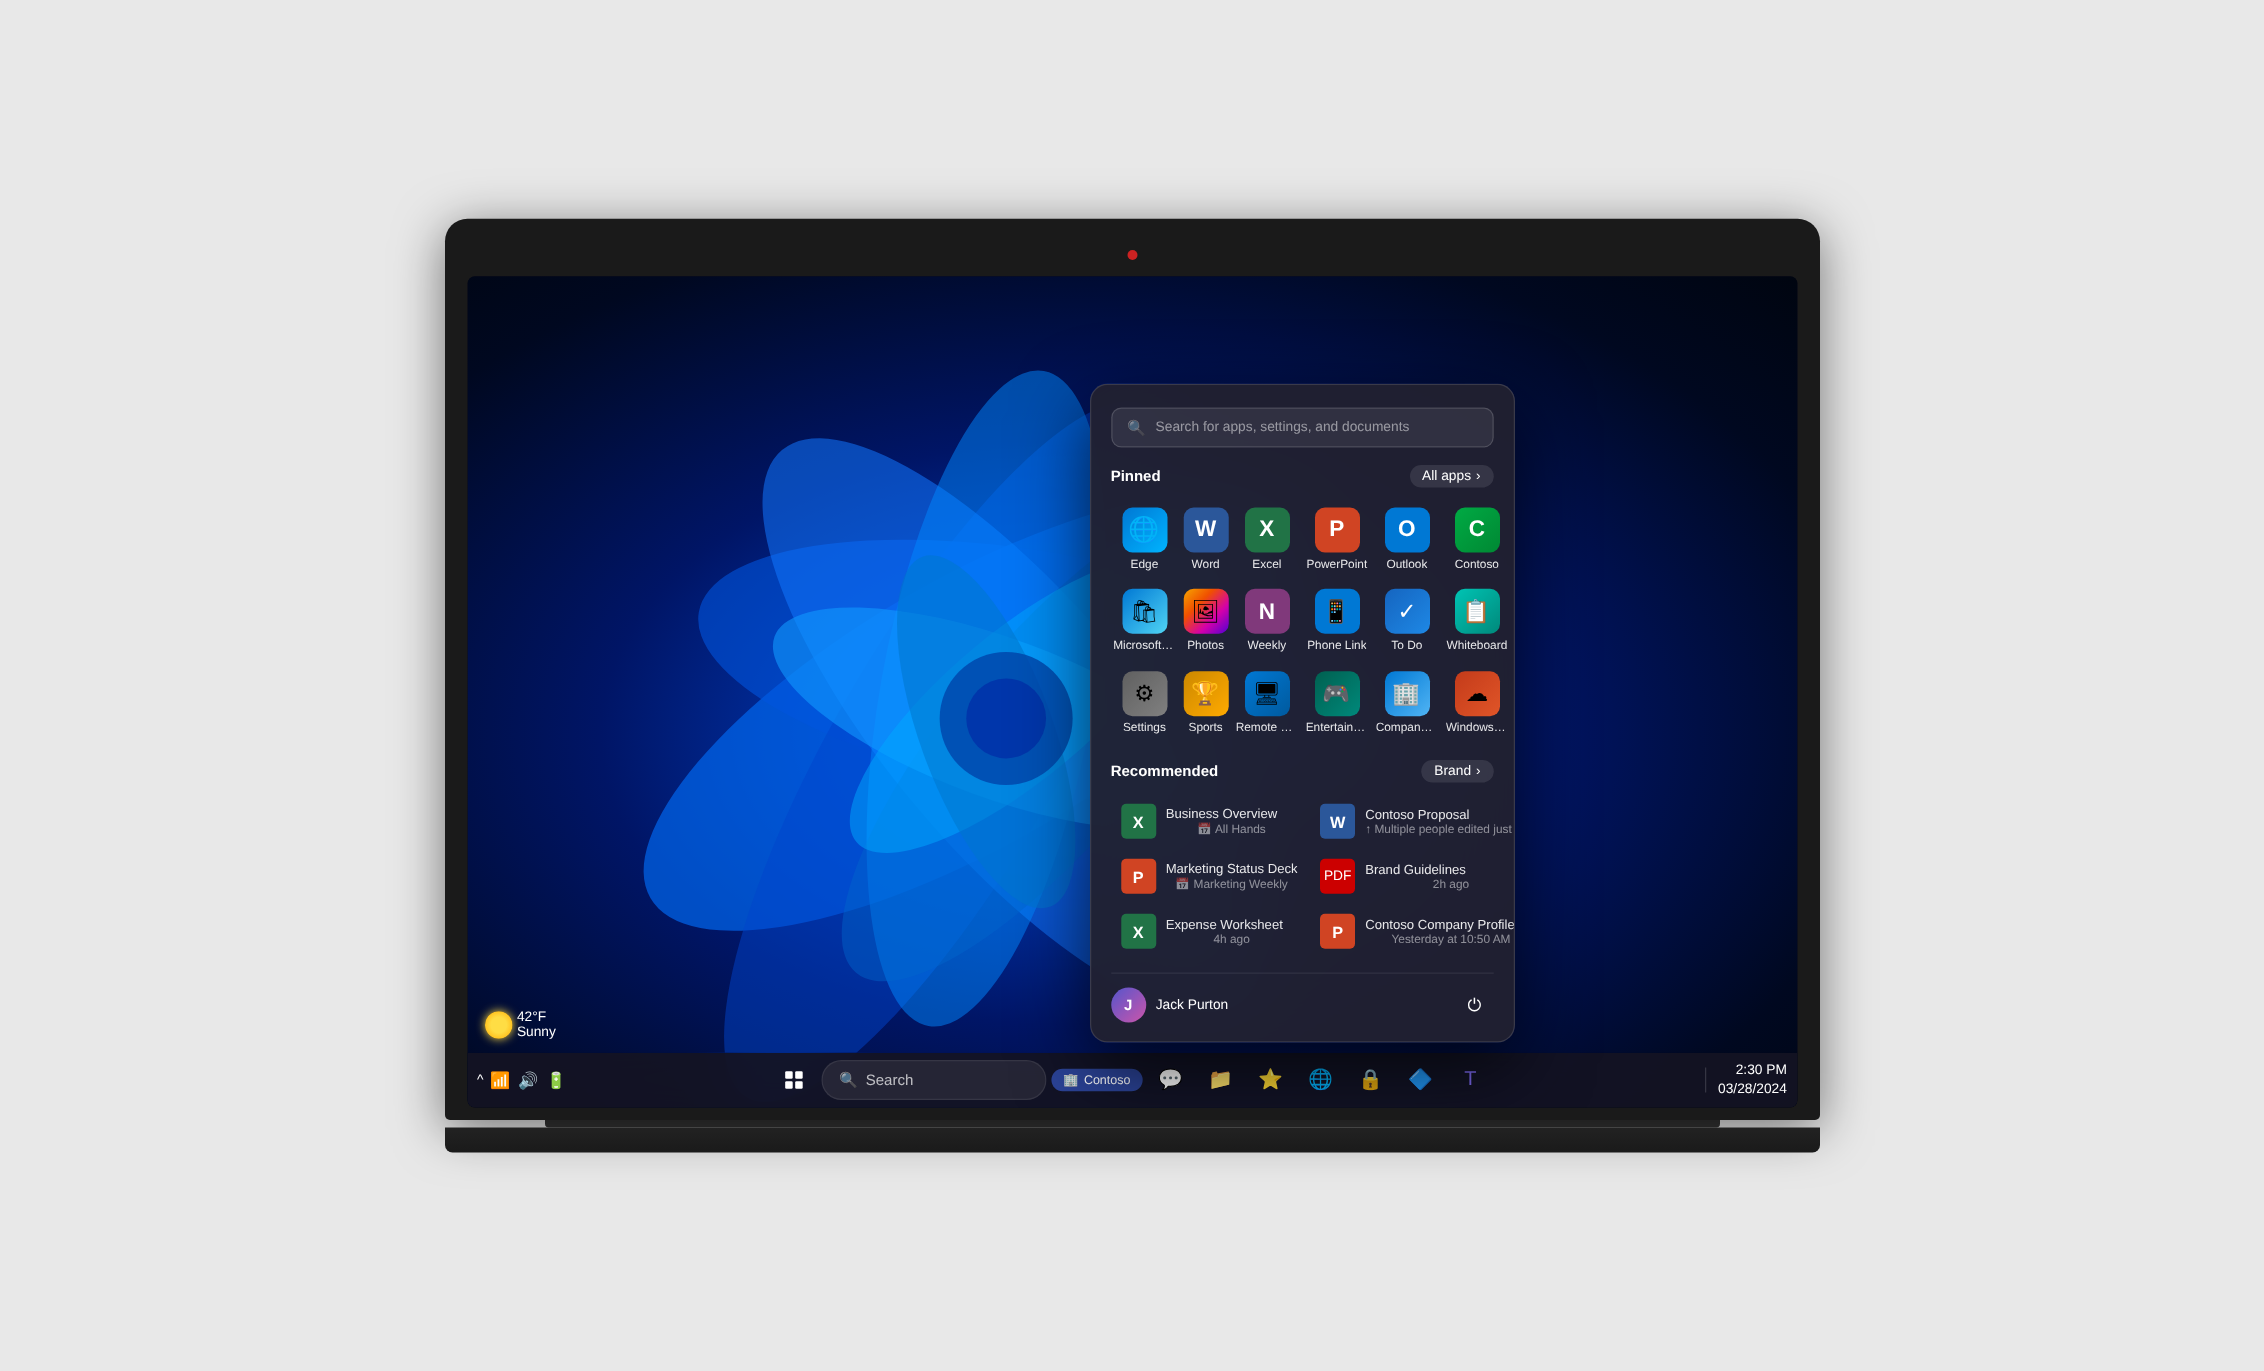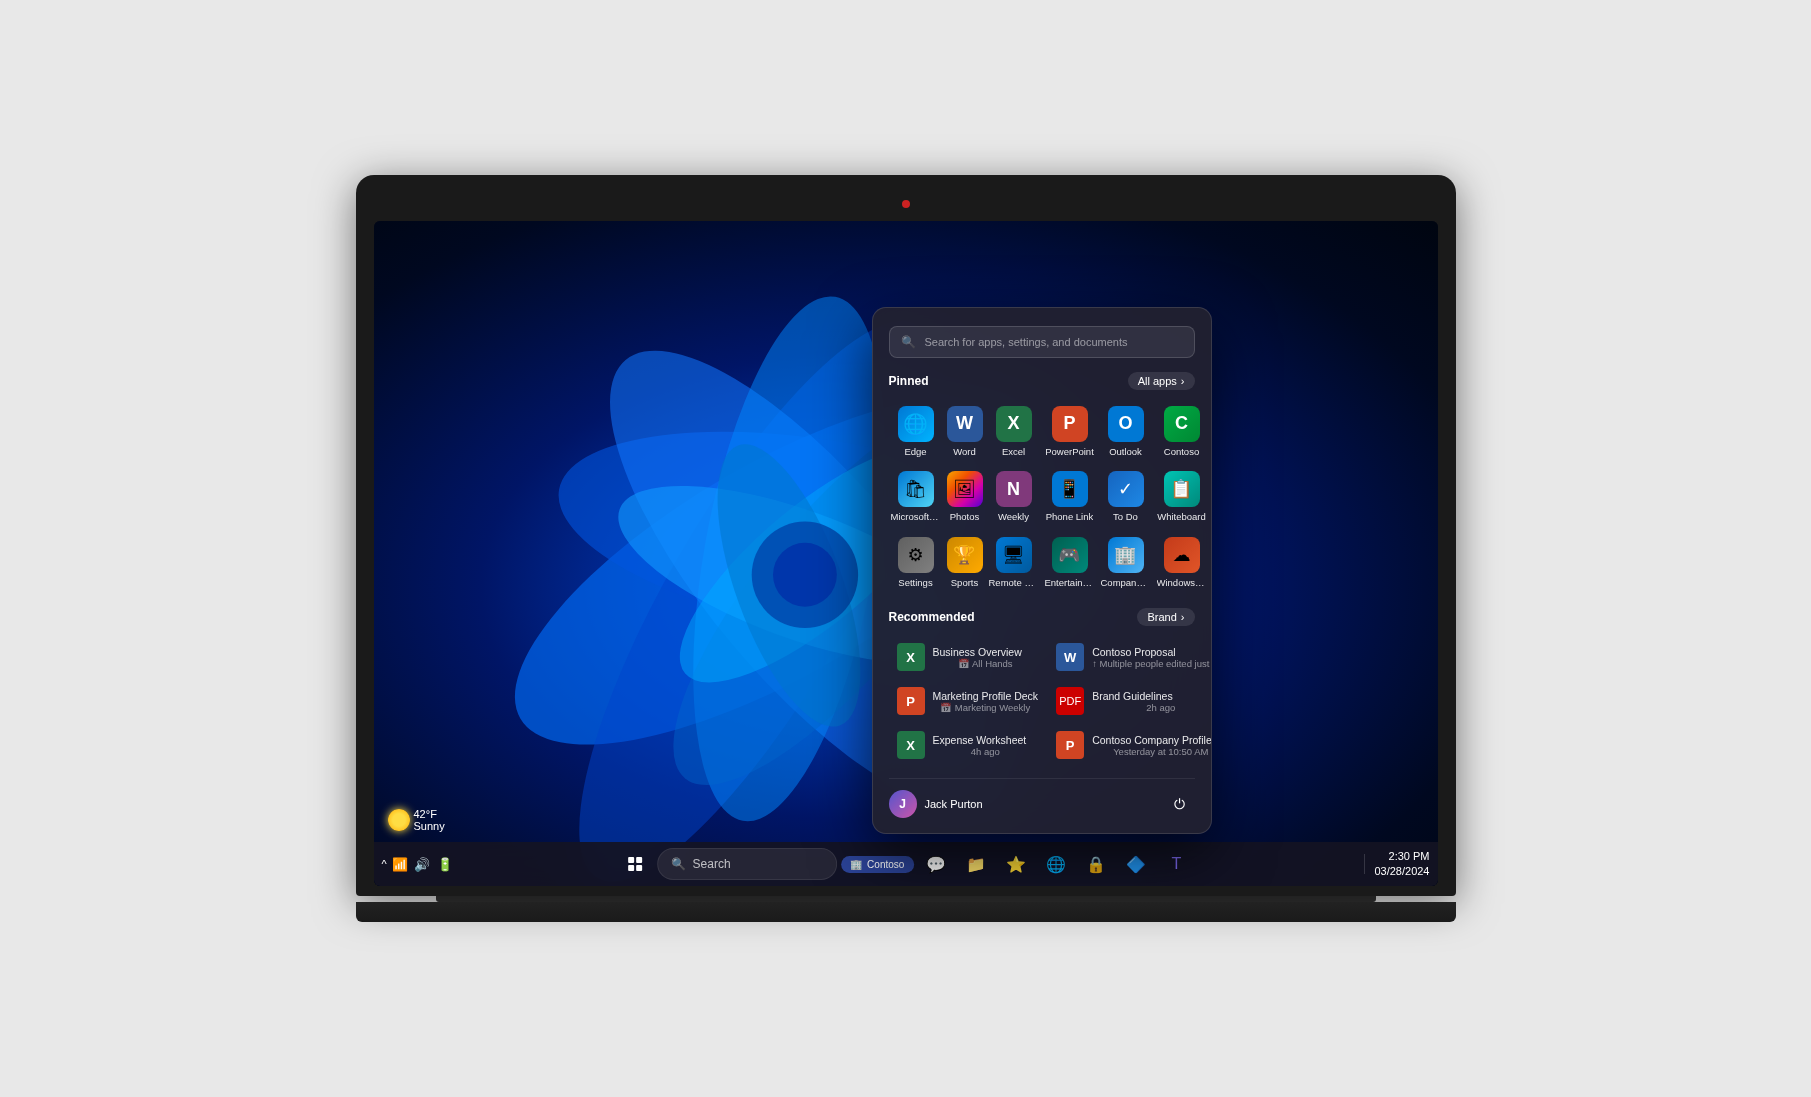--- a/index.html
+++ b/index.html
@@ -601,21 +601,21 @@
               <div class="rec-text">
                 <div class="rec-name">Contoso Proposal</div>
                 <div class="rec-sub">↑ Multiple people edited just now</div>
               </div>
             </div>
             <div class="rec-item">
               <div class="rec-icon rec-icon-ppt">
                   <span style="color:white;font-weight:bold;font-size:13px;">P</span>
                 </div>
               <div class="rec-text">
-                <div class="rec-name">Marketing Profile Deck</div>
+                <div class="rec-name">Marketing Status Deck</div>
                 <div class="rec-sub">📅 Marketing Weekly</div>
               </div>
             </div>
             <div class="rec-item">
               <div class="rec-icon rec-icon-pdf">
                   <span style="color:white;font-size:11px;">PDF</span>
                 </div>
               <div class="rec-text">
                 <div class="rec-name">Brand Guidelines</div>
                 <div class="rec-sub">2h ago</div>

